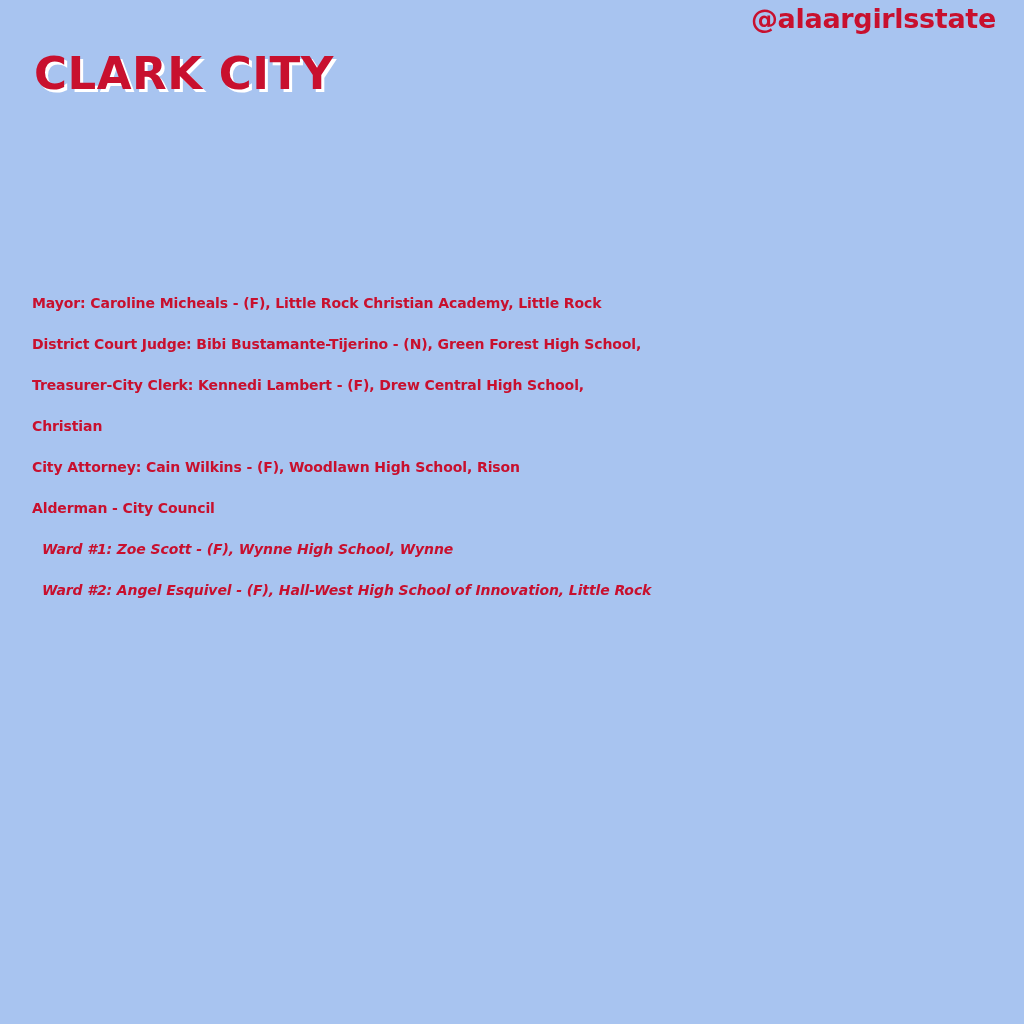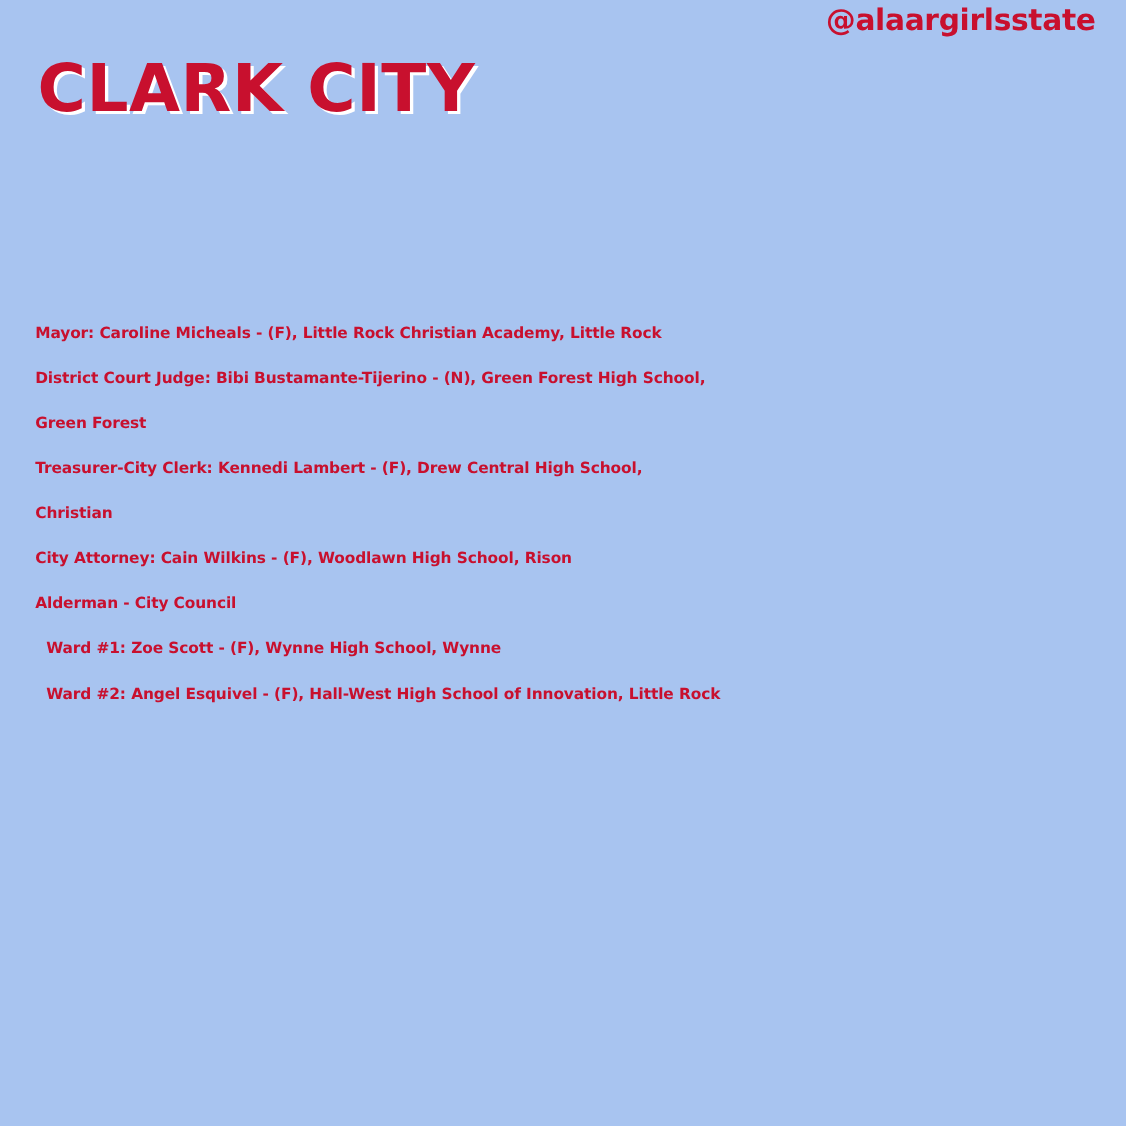--- a/index.html
+++ b/index.html
@@ -27,21 +27,21 @@
     font-size: 27px;
     font-weight: bold;
     color: #c8102e;
     letter-spacing: -0.3px;
     font-family: "DejaVu Sans", sans-serif;
   }
   .title {
     position: absolute;
     top: 52px;
     left: 34px;
-    font-size: 60px;
+    font-size: 45px;
     line-height: 0.98;
     font-weight: bold;
     color: #c8102e;
     letter-spacing: 0.5px;
     text-transform: uppercase;
     font-family: "DejaVu Sans", sans-serif;
     text-shadow: 3px 3px 0 #ffffff;
   }
   .title .line {
     display: block;
@@ -56,37 +56,37 @@
   .result-line {
     color: #c8102e;
     font-size: 14px;
     font-weight: bold;
     line-height: 41px;
     font-family: "DejaVu Sans", sans-serif;
     letter-spacing: -0.1px;
   }
   .result-line.indent {
     padding-left: 10px;
+    font-style: italic;
   }
 </style>
 </head>
 <body>
 
 <div class="canvas">
 
   <div class="handle">@alaargirlsstate</div>
 
   <div class="title">
     <span class="line">CLARK CITY</span>
   </div>
 
   <div class="results">
     <div class="result-line">Mayor:  Caroline Micheals - (F), Little Rock Christian Academy, Little Rock</div>
     <div class="result-line">District Court Judge:  Bibi Bustamante-Tijerino - (N), Green Forest High School,</div>
-    <div class="result-line">Green Forest</div>
     <div class="result-line">Treasurer-City Clerk:  Kennedi Lambert - (F), Drew Central High School,</div>
     <div class="result-line">Christian</div>
     <div class="result-line">City Attorney:  Cain Wilkins - (F), Woodlawn High School, Rison</div>
     <div class="result-line">Alderman - City Council</div>
     <div class="result-line indent">Ward #1:  Zoe Scott - (F), Wynne High School, Wynne</div>
     <div class="result-line indent">Ward #2:  Angel Esquivel - (F), Hall-West High School of Innovation, Little Rock</div>
   </div>
 
 </div>
 

